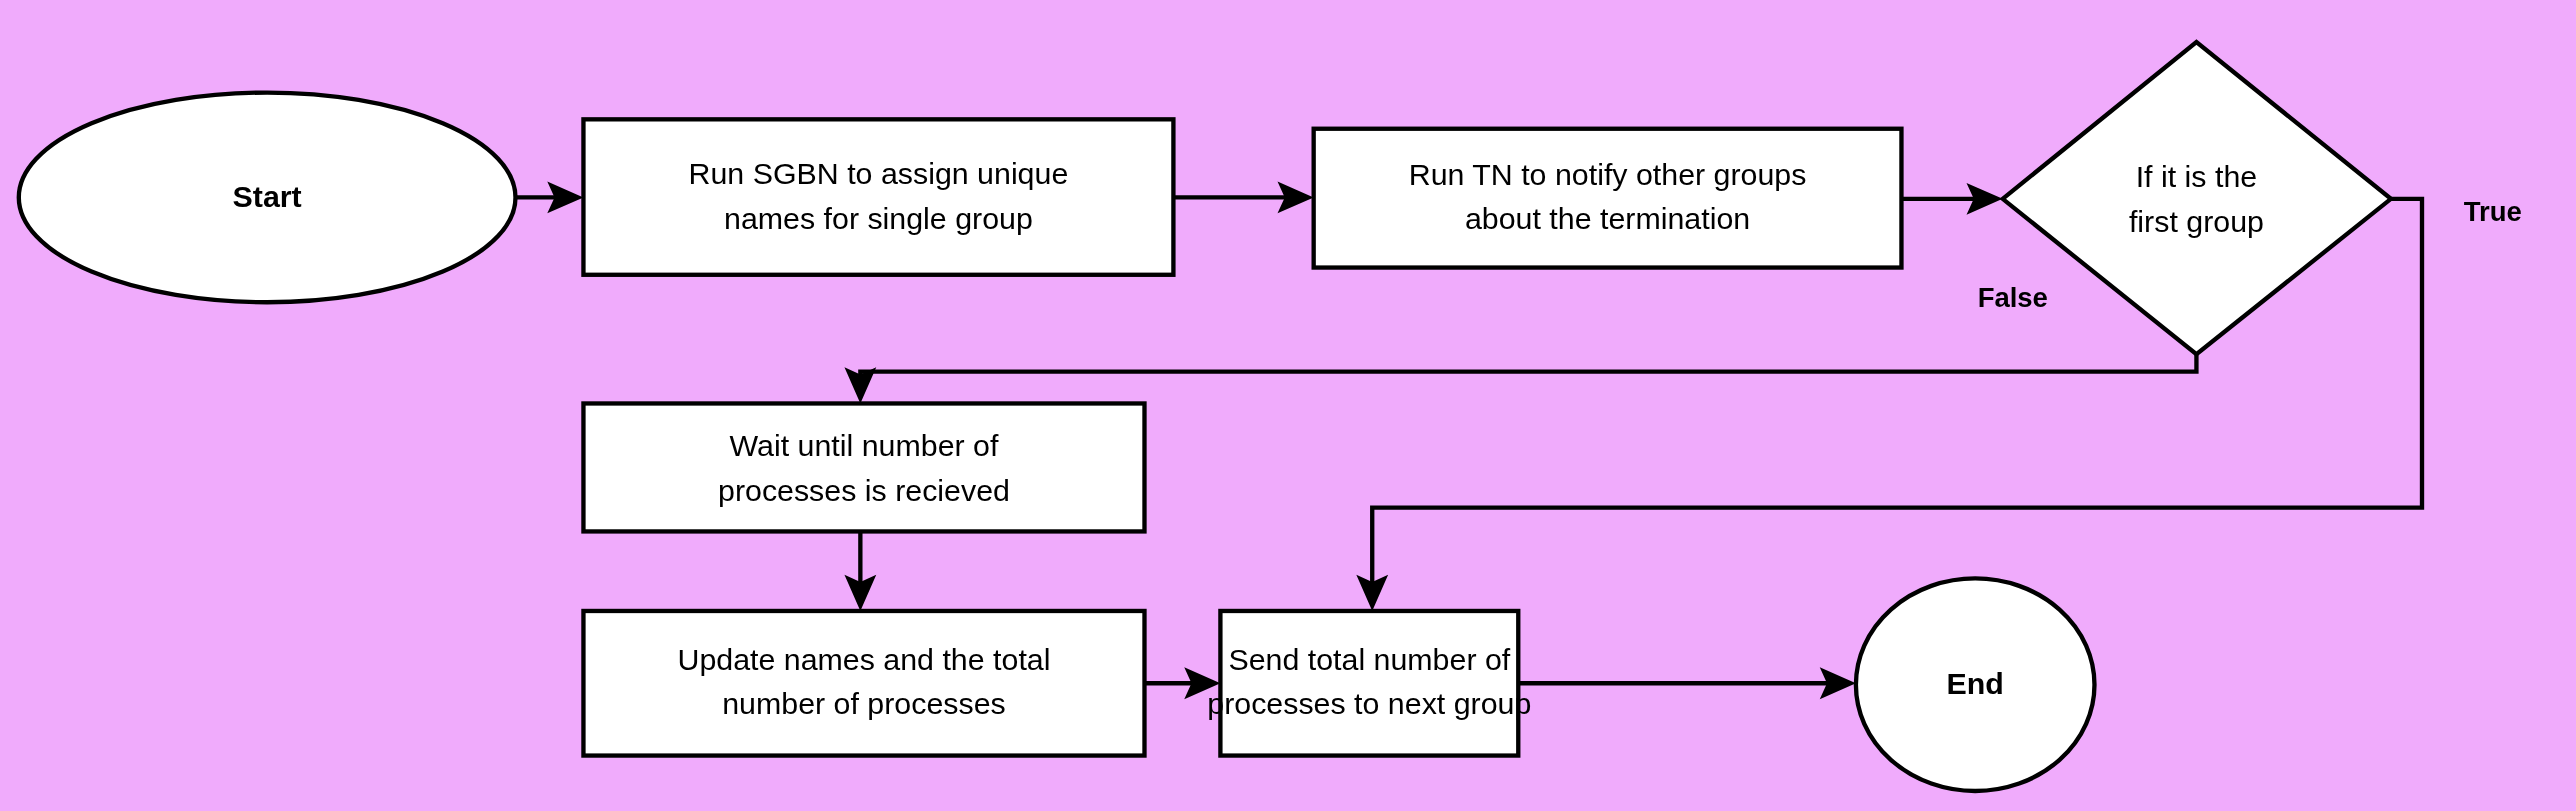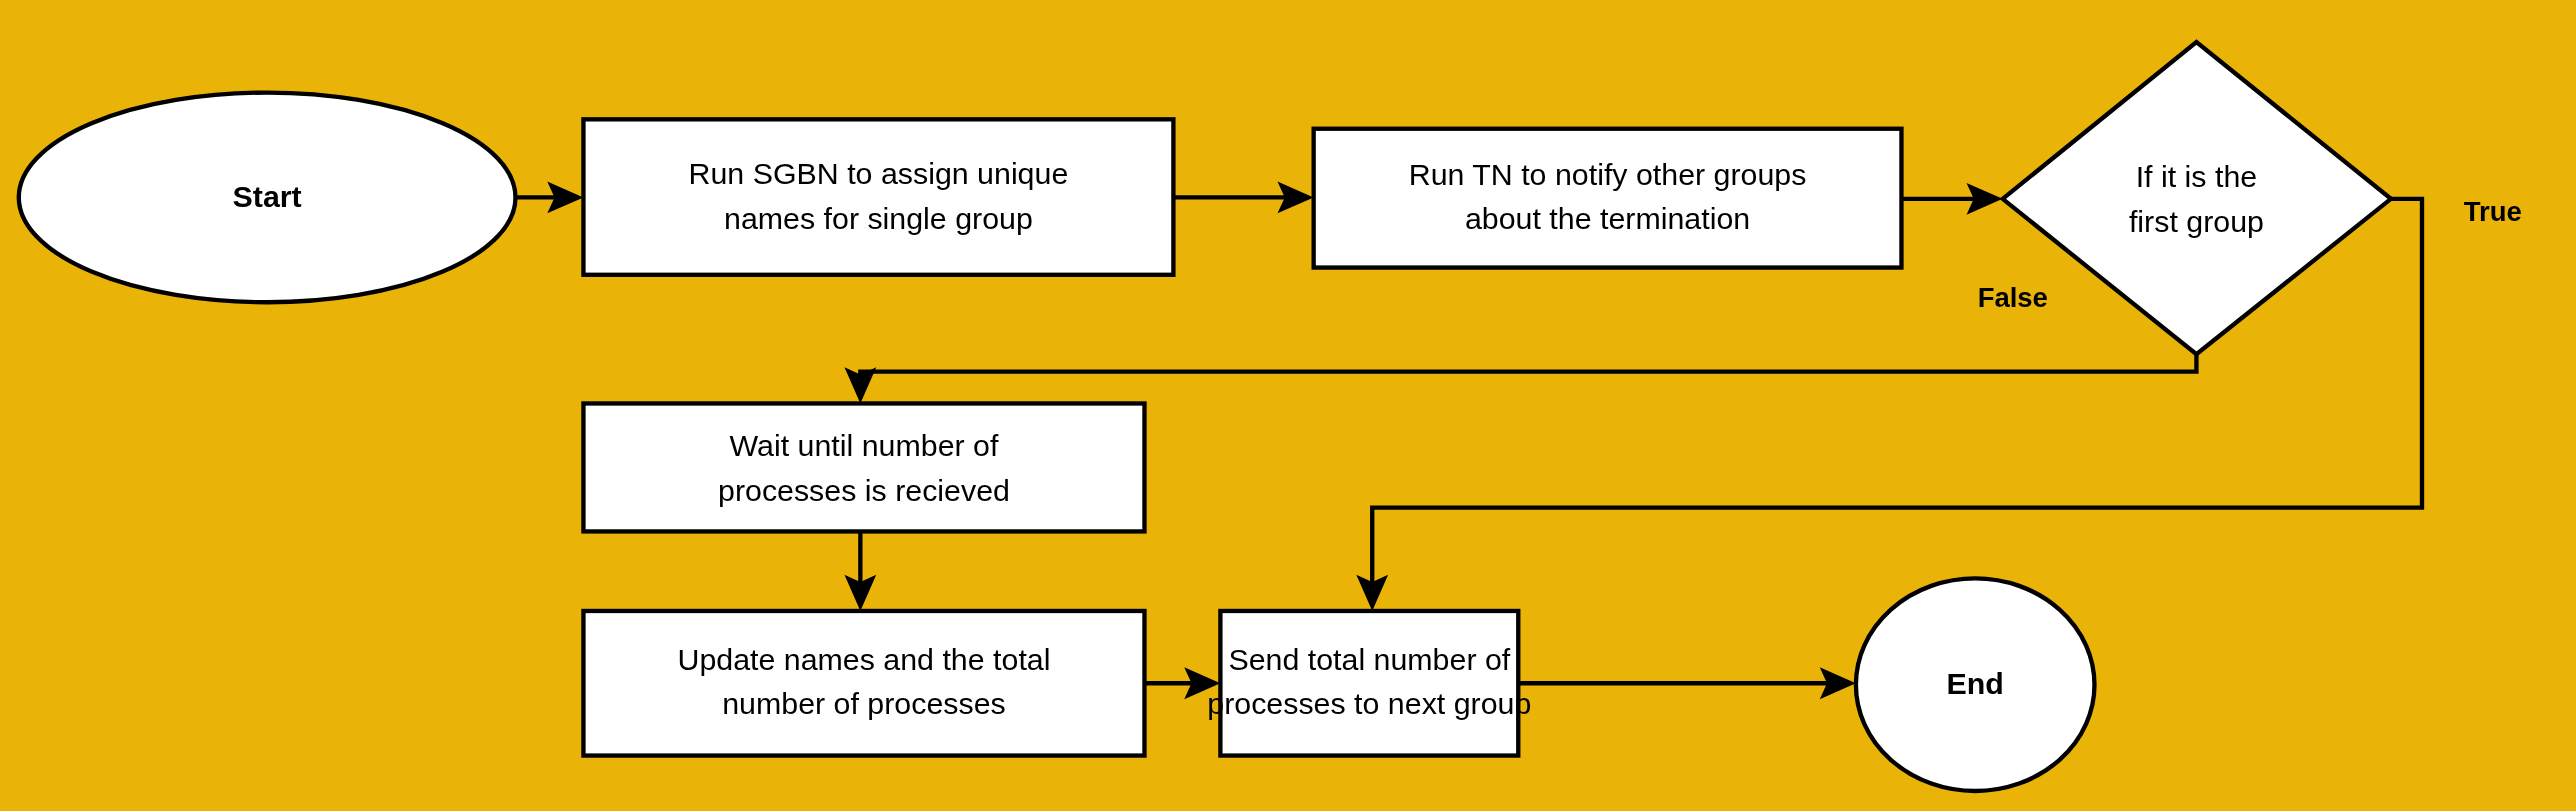--- a/index.html
+++ b/index.html
@@ -5,21 +5,21 @@
 <style>
   html, body {
     margin: 0;
     padding: 0;
     background: #ffffff;
   }
   #canvas {
     position: relative;
     width: 2576px;
     height: 812px;
-    background: #eab308;
+    background: #f0abfc;
     font-family: "Liberation Sans", sans-serif;
     overflow: hidden;
   }
   #flow-svg {
     position: absolute;
     top: 0;
     left: 0;
     width: 2576px;
     height: 812px;
   }

